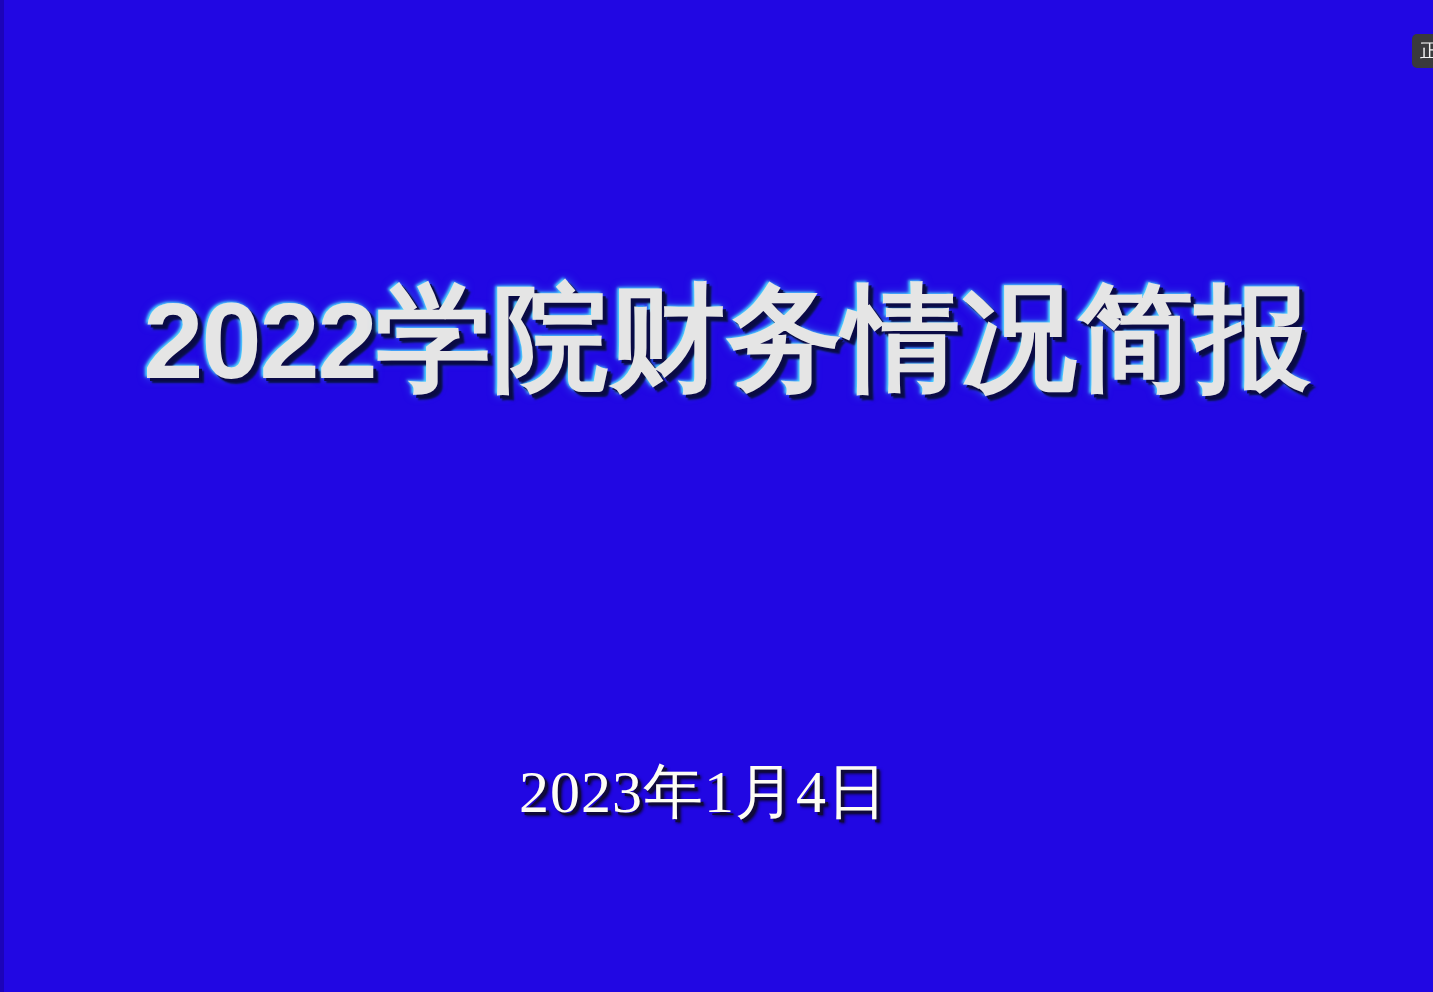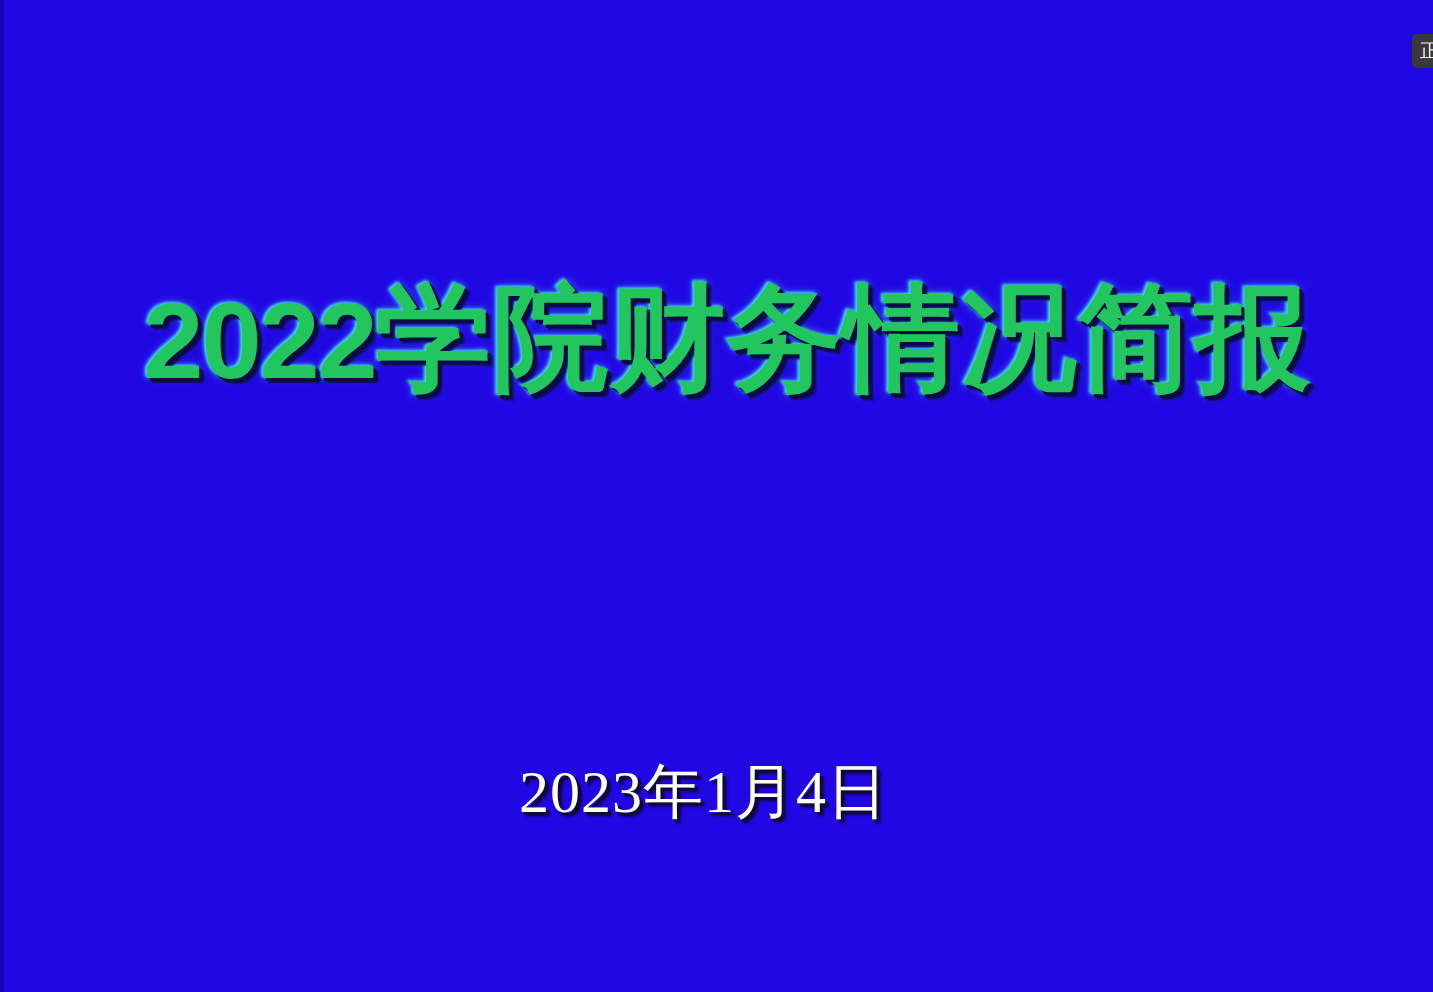--- a/index.html
+++ b/index.html
@@ -39,21 +39,21 @@
     top: 281px;
     text-align: center;
     line-height: 1.0;
     white-space: nowrap;
     z-index: 2;
   }
 
   #slide-title .title-line {
     display: inline-block;
     padding-left: 22px;      
-    color: #22c55e;
+    color: #e5e5e5;
     text-shadow:
        3px  3px 0   #0a0a46,
        5px  5px 2px #091048,
       -2px -1px 3px #4fd8ff,
        0px  0px 10px rgba(64, 200, 255, 0.55);
   }
 
   #slide-title .title-year {
     font-family: "Liberation Sans", "DejaVu Sans", sans-serif;
     font-weight: 700;

